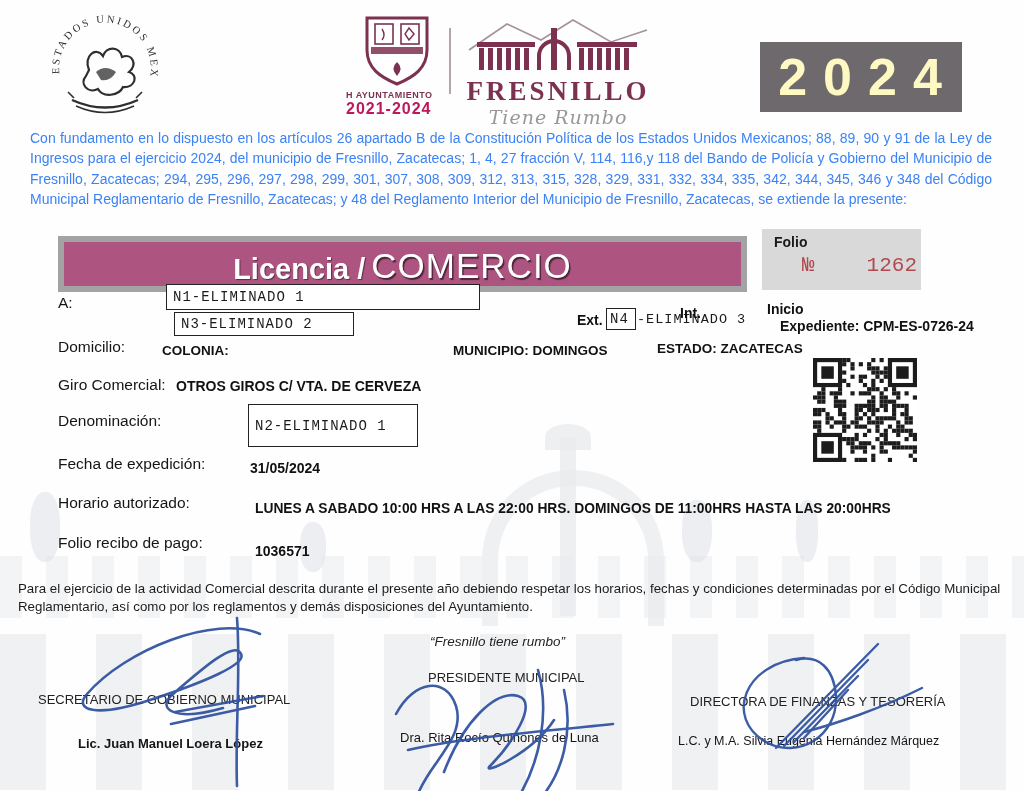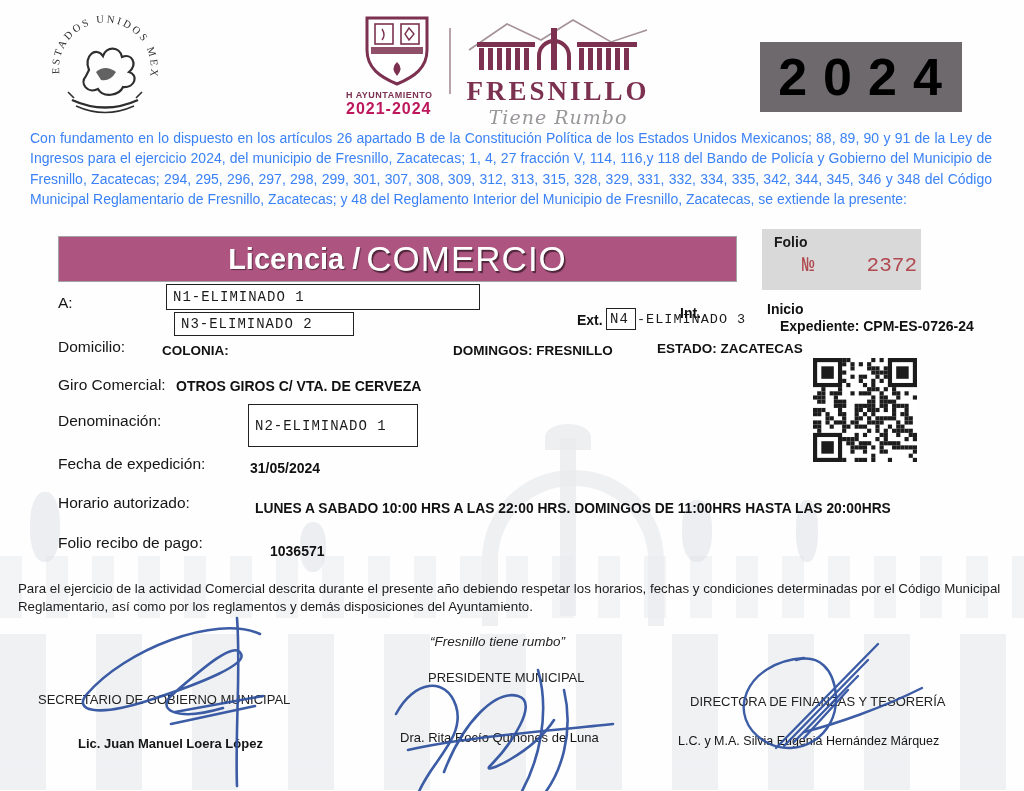--- a/index.html
+++ b/index.html
@@ -17,35 +17,35 @@
     background:repeating-linear-gradient(90deg,#e9ebee 0 46px,transparent 46px 96px);}
   .wm-arch{left:482px;top:470px;width:150px;height:140px;border:16px solid #e9ebee;border-bottom:none;
     border-radius:90px 90px 0 0;opacity:.7;}
   .wm-pillar{left:560px;top:438px;width:16px;height:178px;background:#e9ebee;opacity:.8;}
   .wm-dometop{left:545px;top:424px;width:46px;height:26px;background:#e9ebee;border-radius:50% 50% 0 0;opacity:.8;}
   .wm-blob{background:#e0e3e7;border-radius:45%;opacity:.6;}
   
   .content{position:absolute;inset:0;z-index:2;}
   
   .year-badge{left:760px;top:42px;width:202px;height:70px;background:#6e696d;
-    display:flex;align-items:center;justify-content:center;color:#000000;
+    display:flex;align-items:center;justify-content:center;color:#fef9c3;
     font-size:52px;font-weight:bold;letter-spacing:16px;padding-left:14px;box-sizing:border-box;}
   .shield-txt1{font-size:9px;font-weight:bold;color:#7c3150;letter-spacing:.5px;}
   .shield-txt2{font-size:16px;font-weight:bold;color:#be185d;letter-spacing:1px;}
   .logo-divider{left:449px;top:28px;width:2px;height:66px;background:#b9a3ab;}
   .fres-name{font-family:"Liberation Serif",serif;font-size:27px;font-weight:bold;
     color:#7c3150;letter-spacing:3px;line-height:1;}
   .fres-slogan{font-family:"DejaVu Serif",serif;font-style:italic;font-size:19px;
     color:#9a979a;letter-spacing:1px;margin-top:1px;}
   
   .legal{left:30px;top:128px;width:962px;font-size:14px;line-height:1.46;
     text-align:justify;color:#3b82f6;}
   
   .banner{left:58px;top:236px;width:677px;height:44px;background:#ad5580;
-    border:1px solid #a3a3a3;display:flex;align-items:center;justify-content:center;gap:6px;}
+    border:6px solid #a3a3a3;display:flex;align-items:flex-end;justify-content:center;gap:6px;}
   .banner .t1{color:#fff;font-size:29px;font-weight:bold;text-shadow:1px 1px 1px #5c2c44;}
   .banner .t2{color:#fff;font-size:35px;font-weight:normal;letter-spacing:1px;text-shadow:1.5px 1.5px 1px #4e2539;}
   .folio-box{left:762px;top:229px;width:159px;height:61px;background:#d9d9d9;padding:5px 12px;box-sizing:border-box;}
   .folio-box .lbl{font-size:14px;font-weight:bold;}
   .folio-num{display:flex;gap:52px;justify-content:flex-start;padding-left:28px;margin-top:4px;
     font-family:"Liberation Mono","DejaVu Sans Mono",monospace;font-size:21px;color:#b04a50;}
   
   .flabel{font-size:15.5px;color:#151515;}
   .bval{font-weight:bold;font-size:13.5px;color:#111;}
   .monobox{border:1.6px solid #222;background:#fff;font-family:"Liberation Mono","DejaVu Sans Mono",monospace;
@@ -142,40 +142,40 @@
     <div class="abs legal">Con fundamento en lo dispuesto en los artículos 26 apartado B de la Constitución Política de los Estados Unidos Mexicanos; 88, 89, 90 y 91 de la Ley de Ingresos para el ejercicio 2024, del municipio de Fresnillo, Zacatecas; 1, 4, 27 fracción V, 114, 116,y 118 del Bando de Policía y Gobierno del Municipio de Fresnillo, Zacatecas; 294, 295, 296, 297, 298, 299, 301, 307, 308, 309, 312, 313, 315, 328, 329, 331, 332, 334, 335, 342, 344, 345, 346 y 348 del Código Municipal Reglamentario de Fresnillo, Zacatecas; y 48 del Reglamento Interior del Municipio de Fresnillo, Zacatecas, se extiende la presente:</div>
 
     <div class="abs banner">
       <span class="t1">Licencia /</span>
       <span class="t2">COMERCIO</span>
     </div>
     <div class="abs folio-box">
       <div class="lbl">Folio</div>
       <div class="folio-num">
         <span>№</span>
-        <span>2372</span>
+        <span>1262</span>
       </div>
     </div>
 
     <div class="abs flabel" style="left:58px;top:294px;">A:</div>
     <div class="abs monobox" style="left:166px;top:284px;width:314px;height:26px;">N1-ELIMINADO 1</div>
 
     <div class="abs monobox" style="left:152px;top:312px;width:180px;height:24px;margin-left:22px;">N3-ELIMINADO 2</div>
 
     <div class="abs bval" style="left:577px;top:312px;font-size:14px;">Ext.</div>
     <div class="abs monobox" style="left:606px;top:308px;width:30px;height:22px;padding:0 3px;">N4</div>
     <div class="abs monotext" style="left:637px;top:312px;">-ELIMINADO 3</div>
     <div class="abs bval" style="left:680px;top:305px;font-size:14px;">Int.</div>
 
     <div class="abs bval" style="left:767px;top:301px;font-size:14px;">Inicio</div>
     <div class="abs bval" style="left:780px;top:318px;font-size:14px;">Expediente: CPM-ES-0726-24</div>
 
     <div class="abs flabel" style="left:58px;top:338px;">Domicilio:</div>
     <div class="abs bval" style="left:162px;top:343px;">COLONIA:</div>
-    <div class="abs bval" style="left:453px;top:343px;">DOMINGOS: FRESNILLO</div>
+    <div class="abs bval" style="left:453px;top:343px;">MUNICIPIO: DOMINGOS</div>
     <div class="abs bval" style="left:657px;top:341px;">ESTADO: ZACATECAS</div>
 
     <div class="abs flabel" style="left:58px;top:376px;">Giro Comercial:</div>
     <div class="abs bval" style="left:176px;top:378px;font-size:14px;">OTROS GIROS C/ VTA. DE CERVEZA</div>
 
     <div class="abs flabel" style="left:58px;top:412px;">Denominación:</div>
     <div class="abs monobox" style="left:248px;top:404px;width:170px;height:43px;">N2-ELIMINADO 1</div>
 
     <div class="abs qr"><svg width="104" height="104" viewBox="0 0 104 104">
           <rect width="104" height="104" fill="#fff"></rect>
@@ -400,21 +400,21 @@
           <rect x="8.32" y="83.2" width="12.48" height="12.48" fill="#1c1c1c"></rect>
         </svg></div>
 
     <div class="abs flabel" style="left:58px;top:455px;">Fecha de expedición:</div>
     <div class="abs bval" style="left:250px;top:460px;font-size:14px;">31/05/2024</div>
 
     <div class="abs flabel" style="left:58px;top:494px;">Horario autorizado:</div>
     <div class="abs bval" style="left:255px;top:501px;font-size:13.8px;white-space:nowrap;">LUNES A SABADO 10:00 HRS A LAS 22:00 HRS. DOMINGOS DE 11:00HRS HASTA LAS 20:00HRS</div>
 
     <div class="abs flabel" style="left:58px;top:534px;">Folio recibo de pago:</div>
-    <div class="abs bval" style="left:270px;top:543px;font-size:14px;">1036571</div>
+    <div class="abs bval" style="left:255px;top:543px;font-size:14px;">1036571</div>
 
     <div class="abs foot-par">Para el ejercicio de la actividad Comercial descrita durante el presente año debiendo respetar los horarios, fechas y condiciones determinadas por el Código Municipal Reglamentario, así como por los reglamentos y demás disposiciones del Ayuntamiento.</div>
 
     <div class="abs sig-title italic" style="left:430px;top:634px;font-size:13.5px;">“Fresnillo tiene rumbo”</div>
 
     <div class="abs sig-title" style="left:38px;top:692px;">SECRETARIO DE GOBIERNO MUNICIPAL</div>
     <div class="abs sig-name bold" style="left:78px;top:736px;">Lic. Juan Manuel Loera  López</div>
 
     <div class="abs sig-title" style="left:428px;top:670px;">PRESIDENTE MUNICIPAL</div>
     <div class="abs sig-name" style="left:400px;top:730px;">Dra. Rita Rocío Quiñones de Luna</div>

